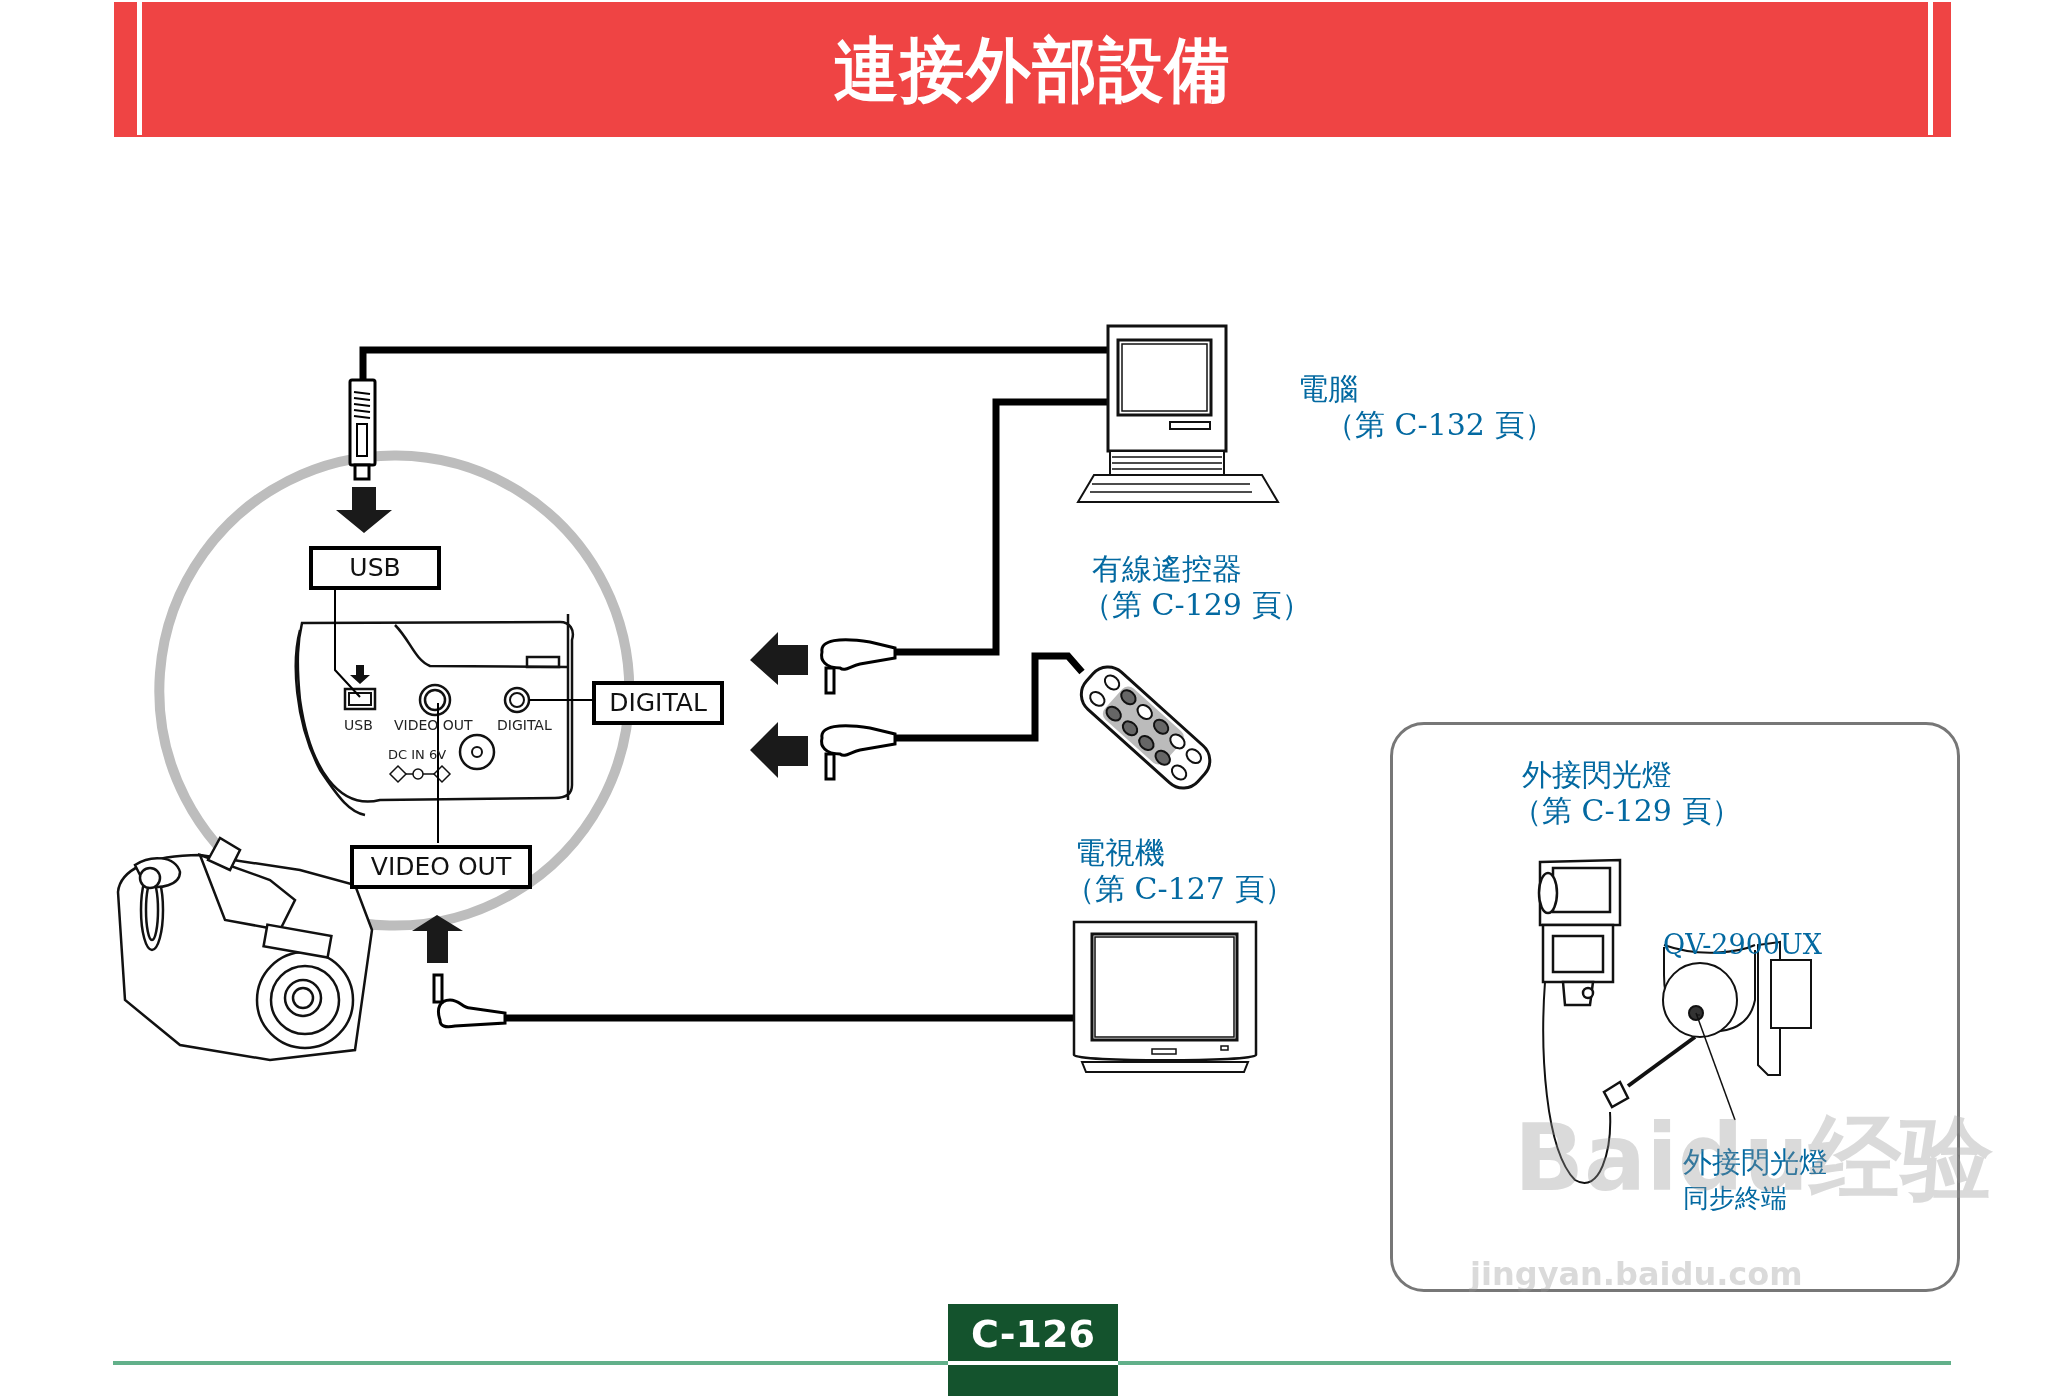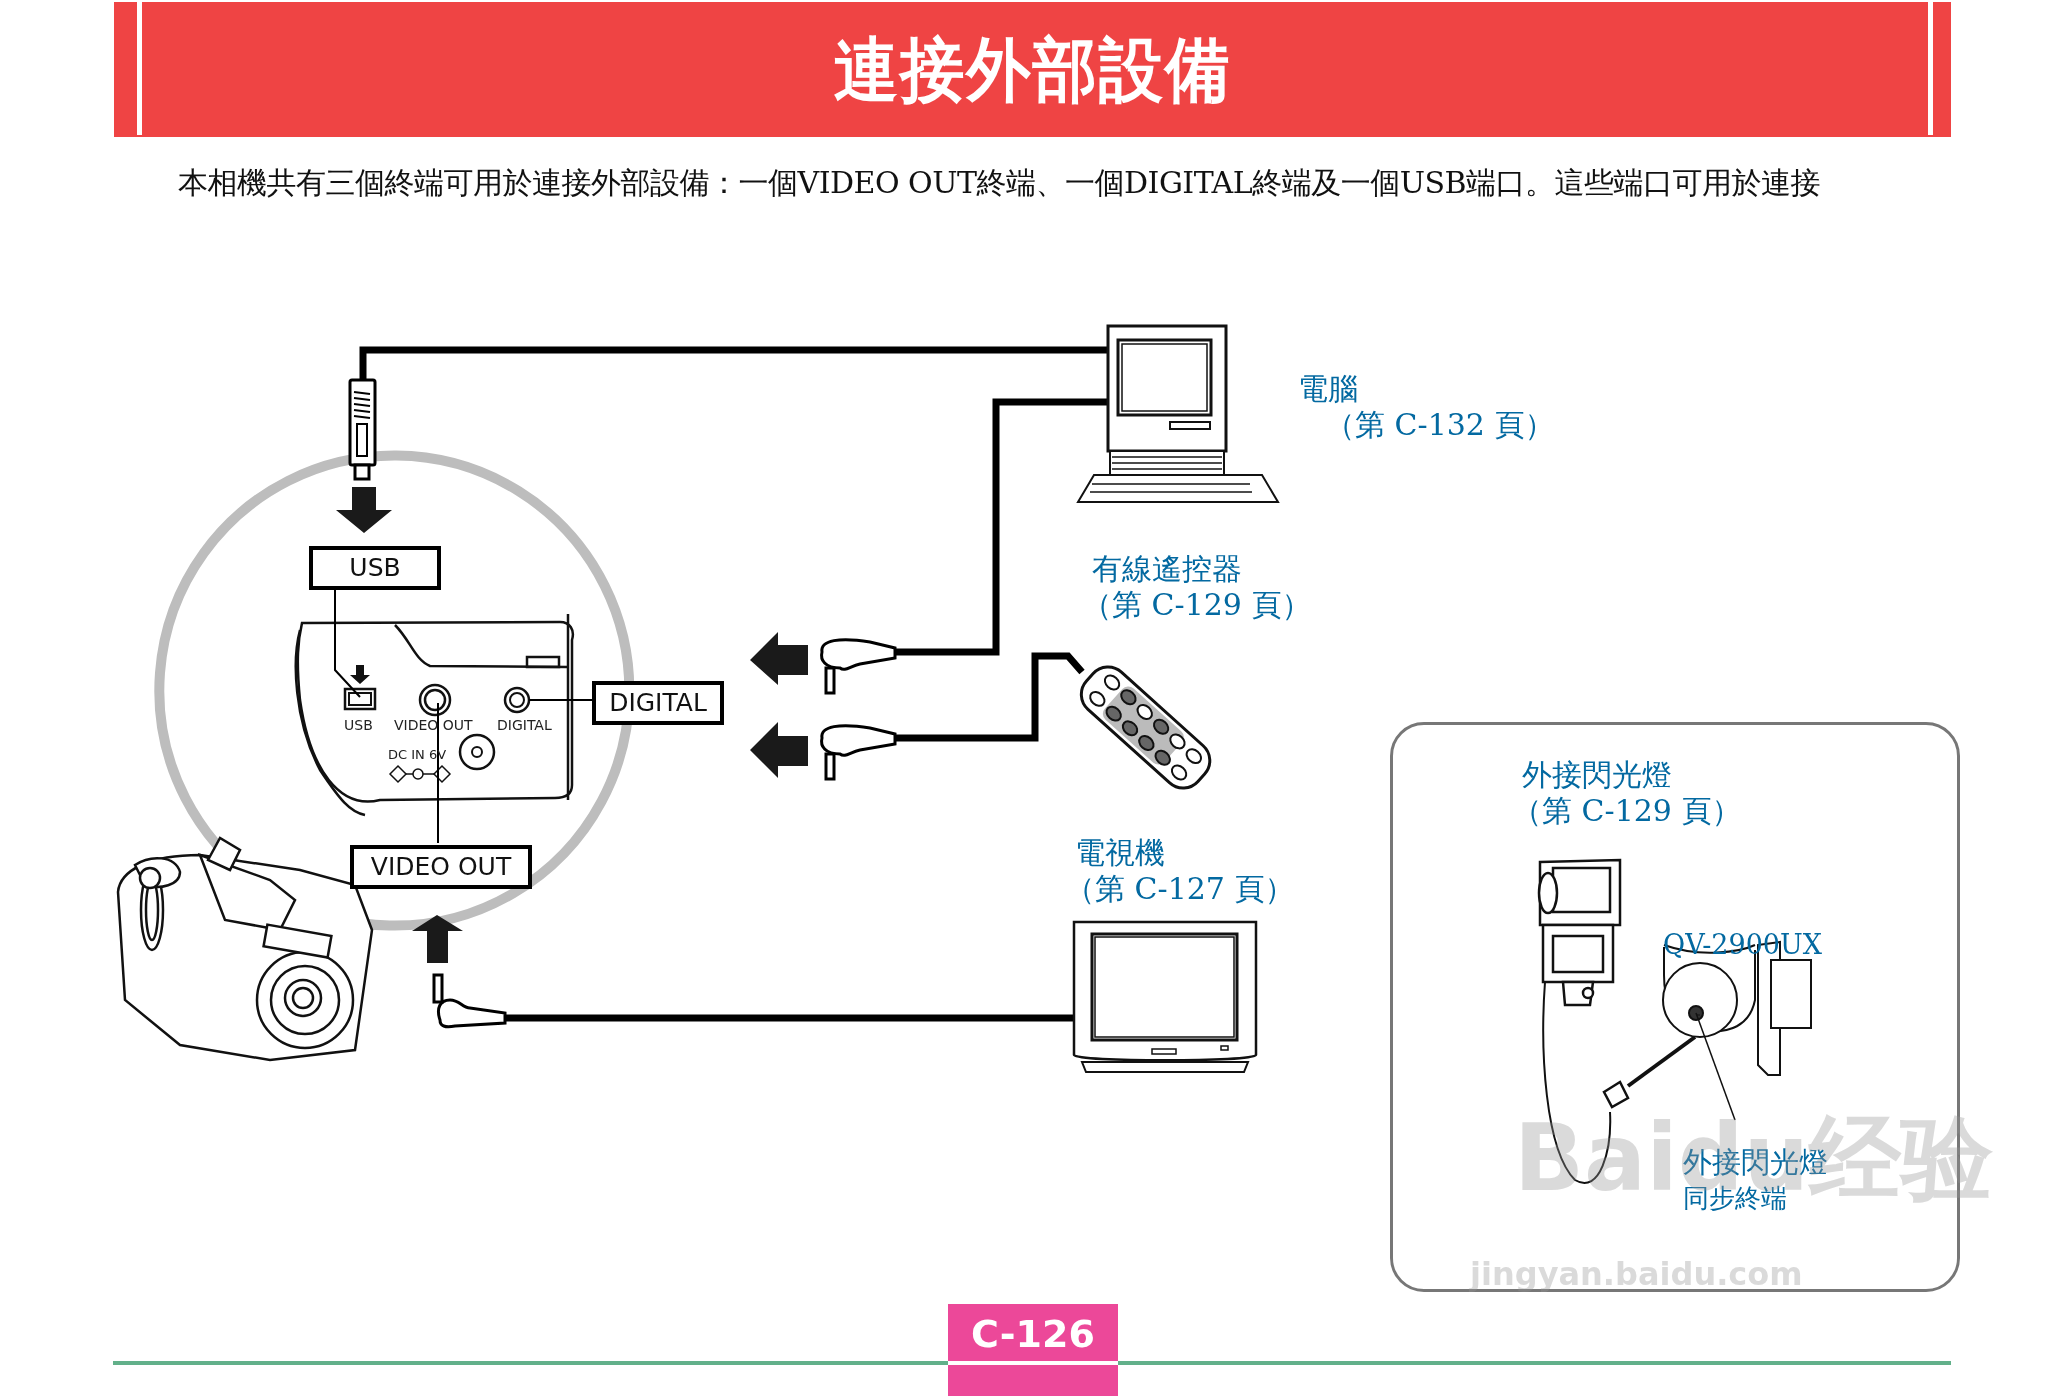--- a/index.html
+++ b/index.html
@@ -14,38 +14,37 @@
            font-family:"DejaVu Serif", "Liberation Serif", serif; }
   .intro p { margin:0; }
   .intro .l1 { text-indent:62px; letter-spacing:-0.5px; }
   .intro .l2 { letter-spacing:-0.5px; }
   .diagram { position:absolute; left:0; top:0; }
   .label { position:absolute; font-family:"DejaVu Serif","Liberation Serif", serif; font-size:30px; line-height:38px; color:#0369a1; white-space:nowrap; }
   .port-label { position:absolute; font-family:"DejaVu Sans","Liberation Sans", sans-serif; font-size:25px;
                 background:#fff; border:4px solid #000; text-align:center; line-height:36px; }
   .small-port { position:absolute; font-family:"DejaVu Sans","Liberation Sans", sans-serif; font-size:14px; color:#222; }
   .footer-line { position:absolute; left:113px; top:1361px; width:1838px; height:4px; background:#62b08a; }
-  .page-badge { position:absolute; left:948px; top:1304px; width:170px; height:92px; background:#ec4899; }
+  .page-badge { position:absolute; left:948px; top:1304px; width:170px; height:92px; background:#14532d; }
   .page-badge .gap { position:absolute; left:0; top:57px; width:170px; height:4px; background:#fff; }
   .page-num { position:absolute; left:0; right:0; top:8px; text-align:center; color:#fff;
               font-family:"DejaVu Sans","Liberation Sans", sans-serif; font-weight:bold; font-size:38px; }
   .flash-box { position:absolute; left:1390px; top:722px; width:564px; height:564px; border:3px solid #777; border-radius:34px; background:#fff; }
   .watermark { position:absolute; font-family:"DejaVu Sans", sans-serif; font-weight:bold; color:rgba(150,150,150,0.35); white-space:nowrap; }
 </style>
 </head>
 <body>
 
 <div class="header-bar">
   <div class="header-stripe" style="left:23px"></div>
   <div class="header-stripe" style="left:1814px"></div>
   <div class="header-title">連接外部設備</div>
 </div>
 
 <div class="intro">
-  <p class="l1">本相機共有三個終端可用於連接外部設備：一個VIDEO OUT終端、一個DIGITAL終端及一個USB端口。這些端口可用於連接</p>
 </div>
 
 <div class="flash-box"></div>
 
 <svg class="diagram" width="2064" height="1396" viewBox="0 0 2064 1396">
 
   <path d="M 258 882 A 235 235 0 1 1 282 897 L 240 875 L 230 940 Z" fill="#fff" stroke="#bdbdbd" stroke-width="10" stroke-linejoin="miter"></path>
 
   <g fill="none" stroke="#000" stroke-width="7" stroke-linejoin="miter">
     <path d="M 363 383 L 363 350 L 1110 350"></path>

